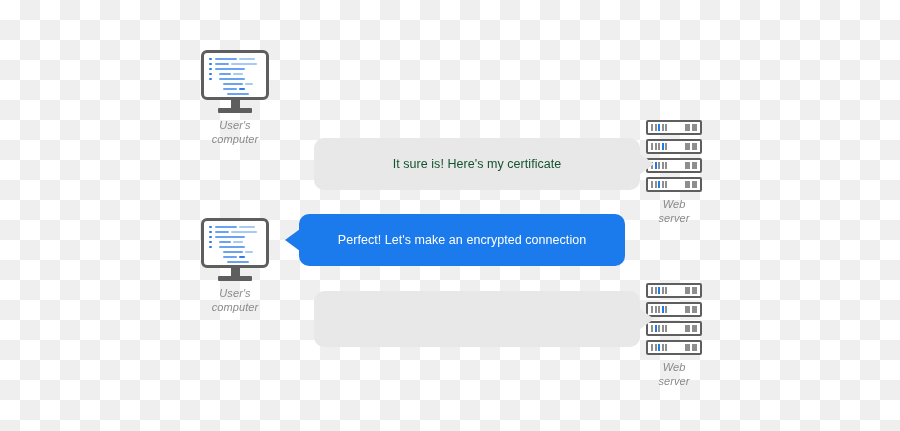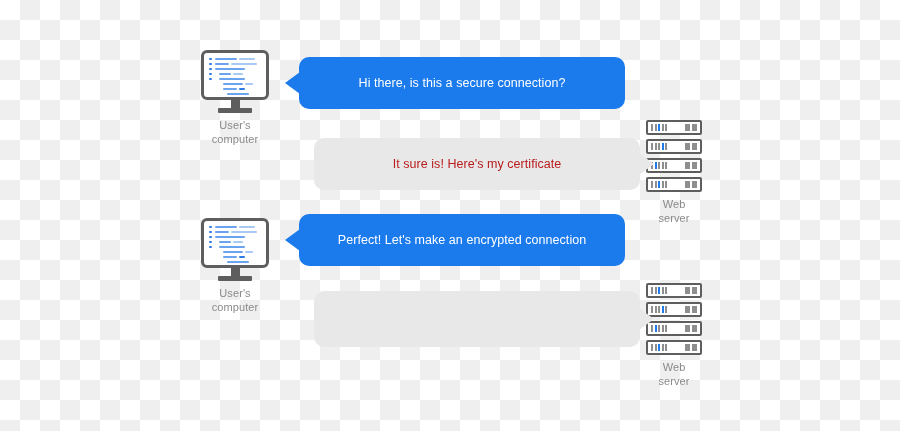--- a/index.html
+++ b/index.html
@@ -22,20 +22,21 @@
   .stage {
     position: absolute;
     inset: 0;
   }
 
   
   .endpoint {
     position: absolute;
     display: flex;
     flex-direction: column;
+    font-style: italic;
   }
   .endpoint-label {
     margin-top: 5px;
     font-size: 11px;
     line-height: 14px;
     color: #8a8a8a;
     text-align: center;
     letter-spacing: 0.1px;
     white-space: pre-line;
   }
@@ -143,21 +144,21 @@
     letter-spacing: 0.05px;
     white-space: pre-line;
   }
   .bubble.blue {
     background: #1b7aec;
   }
   .bubble.blue .bubble-text { color: #ffffff; }
   .bubble.grey {
     background: #e8e8e8;
   }
-  .bubble.grey .bubble-text { color: #b91c1c; }
+  .bubble.grey .bubble-text { color: #14532d; }
 
   .bubble .tail {
     position: absolute;
     width: 0;
     height: 0;
     top: 50%;
     transform: translateY(-50%);
   }
   .bubble.blue .tail {
     left: -14px;
@@ -201,24 +202,20 @@
           <i style="left:18px; top:35px; width:22px;"></i>
         </div>
       </div>
       <div class="monitor-neck"></div>
       <div class="monitor-base"></div>
     </div>
     <div class="endpoint-label">User's
 computer</div>
   </div>
 
-  <div class="bubble blue" style="left:299px; top:57px; width:326px; height:52px;">
-    <span class="tail"></span>
-    <span class="bubble-text">Hi there, is this a secure connection?</span>
-  </div>
 
   <div class="endpoint" style="left:646px; top:120px;">
     <div class="server">
       <div class="server-unit">
         <span class="leds">
             <b></b>
             <b></b>
             <b class="on"></b>
             <b></b>
             <b></b>

